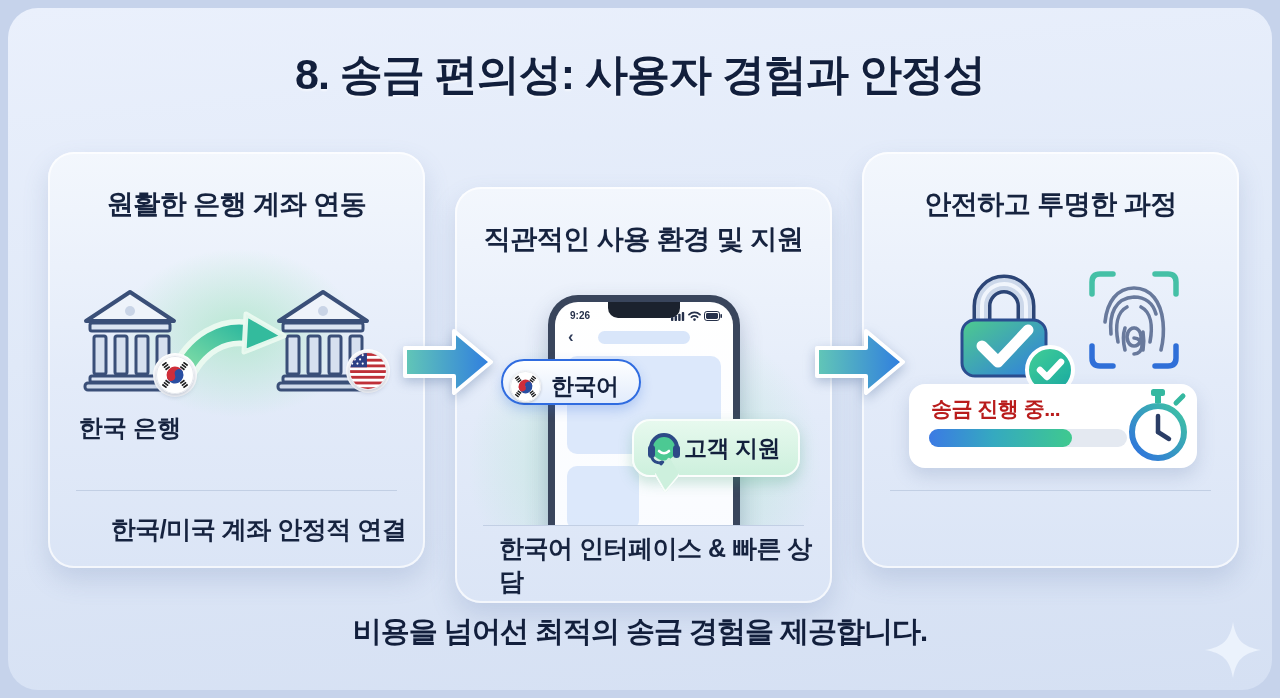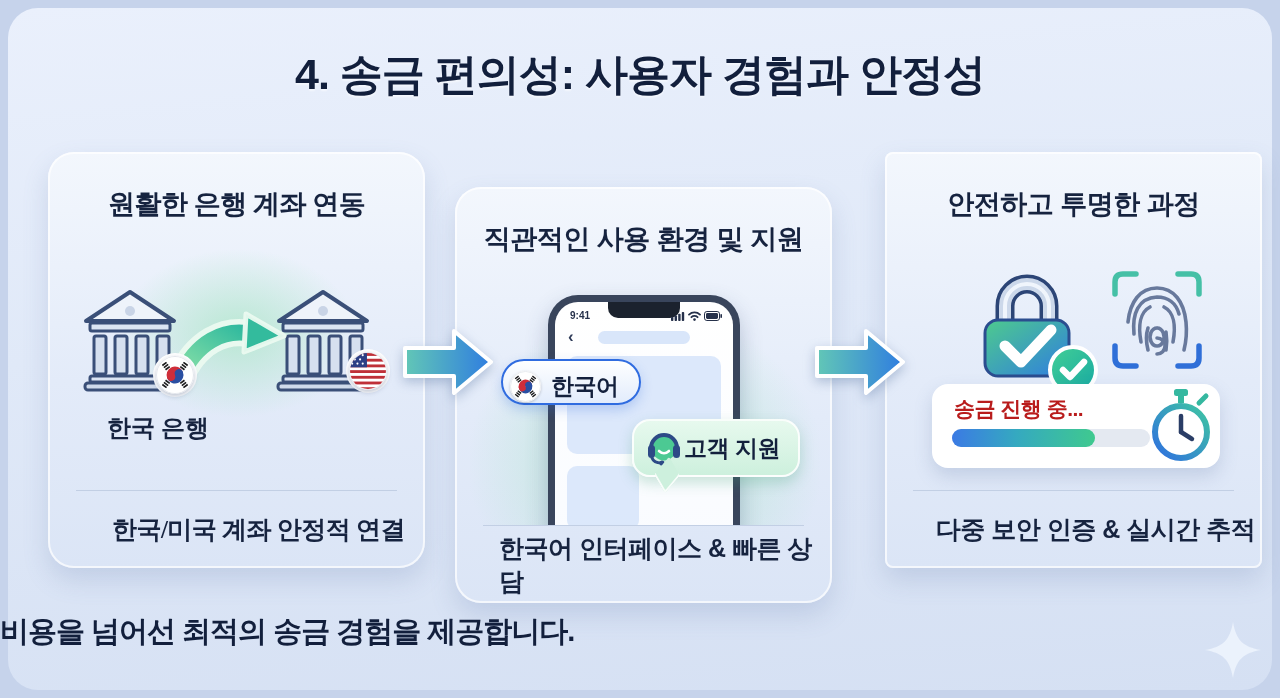--- a/index.html
+++ b/index.html
@@ -9,21 +9,21 @@
   .panel { position:absolute; inset:8px; border-radius:30px;
     background:linear-gradient(175deg,#eaf0fc 0%,#e0e9f8 45%,#d5e0f3 100%); }
 
   .main-title { position:absolute; top:46px; left:0; width:100%; text-align:center;
     font-size:43px; font-weight:800; color:#121f3c; letter-spacing:-1px;
     text-shadow:0 2px 2px rgba(255,255,255,.55); }
 
   .card { position:absolute; top:152px; width:377px; height:416px; border-radius:26px;
     background:linear-gradient(180deg,#f3f7fd 0%,#e3ebf9 55%,#dbe5f6 100%);
     box-shadow:0 12px 26px rgba(92,116,163,.20), inset 0 0 0 2px rgba(255,255,255,.7); }
-  .card1 { left:48px;font-family:Liberation Serif, serif; } .card2 { left:455px;margin-top:35px; } .card3 { left:885px;border-radius:8px; }
+  .card1 { left:48px; } .card2 { left:455px;margin-top:35px; } .card3 { left:862px; }
 
   .card-header { position:absolute; top:34px; width:100%; text-align:center;
     font-size:27px; font-weight:800; color:#16233f; letter-spacing:-0.5px; }
 
   .card-body { position:absolute; top:86px; bottom:77px; left:0; right:0; overflow:hidden; border-radius:0 0 4px 4px; }
 
   .divider { position:absolute; bottom:77px; left:28px; right:28px; height:1px; background:#c2cfe4; }
 
   .card-footer { position:absolute; bottom:0; height:77px; width:100%;
     display:flex; align-items:center; justify-content:center;
@@ -32,21 +32,21 @@
   
   .glow-green-1 { position:absolute; left:70px; top:10px; width:240px; height:170px;
     background:radial-gradient(ellipse at center, rgba(160,228,190,.65) 0%, rgba(160,228,190,0) 70%); }
   .bank { position:absolute; width:96px; height:104px; }
   .bank-left { left:34px; top:50px; } .bank-right { left:227px; top:50px; }
   .flag-badge { position:absolute; width:38px; height:38px; border-radius:50%;
     box-shadow:0 2px 5px rgba(60,80,120,.35), 0 0 0 3px #fff; overflow:hidden; background:#fff; }
   .flag-kr-pos { left:108px; top:118px; } .flag-us-pos { left:301px; top:114px; }
   .bank-arrow { position:absolute; left:118px; top:58px; width:126px; height:96px; }
   .bank-label { position:absolute; top:174px; width:160px; text-align:center;
-    font-size:24px; font-weight:700; color:#16233f;margin-left:28px; }
+    font-size:24px; font-weight:700; color:#16233f; }
   .bank-label-left { left:2px; } .bank-label-right { left:195px; }
 
   
   .glow-mint { position:absolute; left:15px; top:40px; width:350px; height:300px;
     background:radial-gradient(ellipse at center, rgba(170,230,200,.75) 0%, rgba(170,230,200,0) 72%); }
   .phone { position:absolute; left:93px; top:22px; width:192px; height:340px;
     background:#39455c; border-radius:30px; padding:7px;
     box-shadow:0 10px 22px rgba(60,80,120,.30); }
   .screen { position:relative; width:100%; height:100%; border-radius:23px; overflow:hidden;
     background:linear-gradient(180deg,#ffffff 0%,#f7faff 100%); }
@@ -85,31 +85,31 @@
   .progress-track { position:absolute; left:20px; right:70px; top:45px; height:18px; border-radius:9px; background:#e4e9f1; }
   .progress-fill { height:100%; border-radius:9px;
     background:linear-gradient(90deg,#3b7ae4 0%,#35a9c0 45%,#3fc98f 100%); }
   .stopwatch { position:absolute; right:6px; top:3px; width:66px; height:76px; }
 
   
   .flow-arrow { position:absolute; top:326px; width:92px; height:72px; z-index:6;
     filter:drop-shadow(0 4px 6px rgba(70,100,150,.35)); }
   .flow-arrow-1 { left:402px; } .flow-arrow-2 { left:814px; }
 
-  .caption { position:absolute; top:612px; left:0; width:100%; text-align:left;
+  .caption { position:absolute; top:612px; left:0; width:100%; text-align:center;
     font-size:29px; font-weight:800; color:#121f3c; letter-spacing:-1px; }
 
   .sparkle { position:absolute; left:1205px; top:622px; width:56px; height:56px; opacity:.9; }
 </style>
 </head>
 <body>
 
 <div class="panel"></div>
 
-<div class="main-title">4. 송금 편의성: 사용자 경험과 안정성</div>
+<div class="main-title">8. 송금 편의성: 사용자 경험과 안정성</div>
 
 <div class="card card1">
   <div class="card-header">원활한 은행 계좌 연동</div>
   <div class="card-body">
     <div class="glow-green-1"></div>
 
     <svg class="bank bank-left" viewBox="0 0 96 104">
       <path d="M48 4 L92 33 L4 33 Z" fill="#eef3fa" stroke="#3a4f78" stroke-width="4" stroke-linejoin="round"></path>
       <circle cx="48" cy="23" r="5" fill="#c9d4e6"></circle>
       <rect x="8" y="35" width="80" height="8" rx="2" fill="#dce5f3" stroke="#3a4f78" stroke-width="3"></rect>
@@ -208,21 +208,21 @@
 </div>
 
 <div class="card card2">
   <div class="card-header">직관적인 사용 환경 및 지원</div>
   <div class="card-body">
     <div class="glow-mint"></div>
 
     <div class="phone">
       <div class="screen">
         <div class="notch"></div>
-        <div class="status-time">9:41</div>
+        <div class="status-time">9:26</div>
         <div class="status-icons">
           <svg width="14" height="10" viewBox="0 0 14 10" fill="#25304a">
             <rect x="0" y="6" width="2.4" height="4" rx="0.8"></rect>
               <rect x="3.6" y="4.5" width="2.4" height="5.5" rx="0.8"></rect>
             <rect x="7.2" y="2.8" width="2.4" height="7.2" rx="0.8"></rect>
               <rect x="10.8" y="1" width="2.4" height="9" rx="0.8"></rect>
           </svg>
           <svg width="13" height="10" viewBox="0 0 13 10">
             <path d="M1 3.6 a8 8 0 0 1 11 0" fill="none" stroke="#25304a" stroke-width="1.8" stroke-linecap="round"></path>
             <path d="M3.4 6.2 a4.6 4.6 0 0 1 6.2 0" fill="none" stroke="#25304a" stroke-width="1.8" stroke-linecap="round"></path>
@@ -338,21 +338,20 @@
         <rect x="26" y="2" width="14" height="7" rx="2.5" fill="#35b8a0"></rect>
         <rect x="30" y="8" width="6" height="8" fill="#35b8a0"></rect>
         <path d="M51 16 L58 9" stroke="#35b8a0" stroke-width="5" stroke-linecap="round"></path>
         <circle cx="33" cy="45" r="26" fill="#ffffff" stroke="url(#swg)" stroke-width="6"></circle>
         <path d="M33 45 V29" stroke="#2a3d66" stroke-width="4.5" stroke-linecap="round"></path>
         <path d="M33 45 L44 52" stroke="#2a3d66" stroke-width="4.5" stroke-linecap="round"></path>
       </svg>
     </div>
   </div>
   <div class="divider"></div>
-  <div class="card-footer">다중 보안 인증 &amp; 실시간 추적</div>
 </div>
 
 <svg class="flow-arrow flow-arrow-1" viewBox="0 0 92 72">
   <defs>
       <linearGradient id="fa1" x1="0" y1="0" x2="1" y2="0">
     <stop offset="0" stop-color="#62c7b6"></stop>
         <stop offset="1" stop-color="#2f7de0"></stop>
   </linearGradient>
     </defs>
   <path d="M3 22 H52 V5 L89 36 L52 67 V50 H3 Z" fill="url(#fa1)" stroke="#ffffff" stroke-width="4" stroke-linejoin="round"></path>

